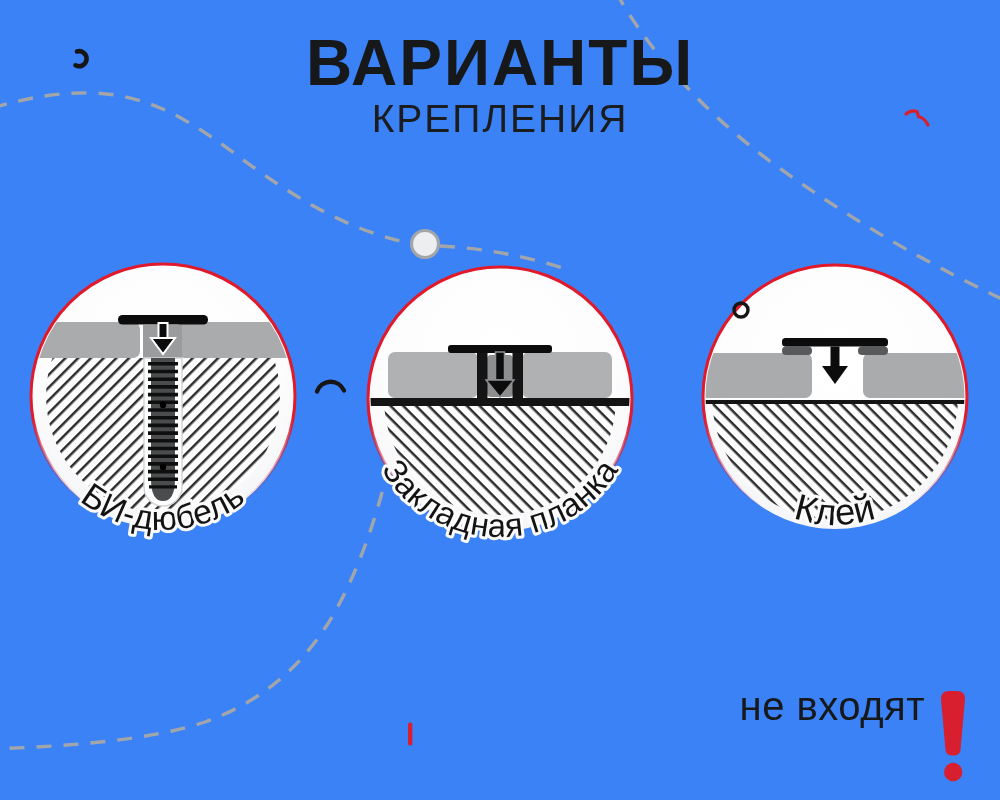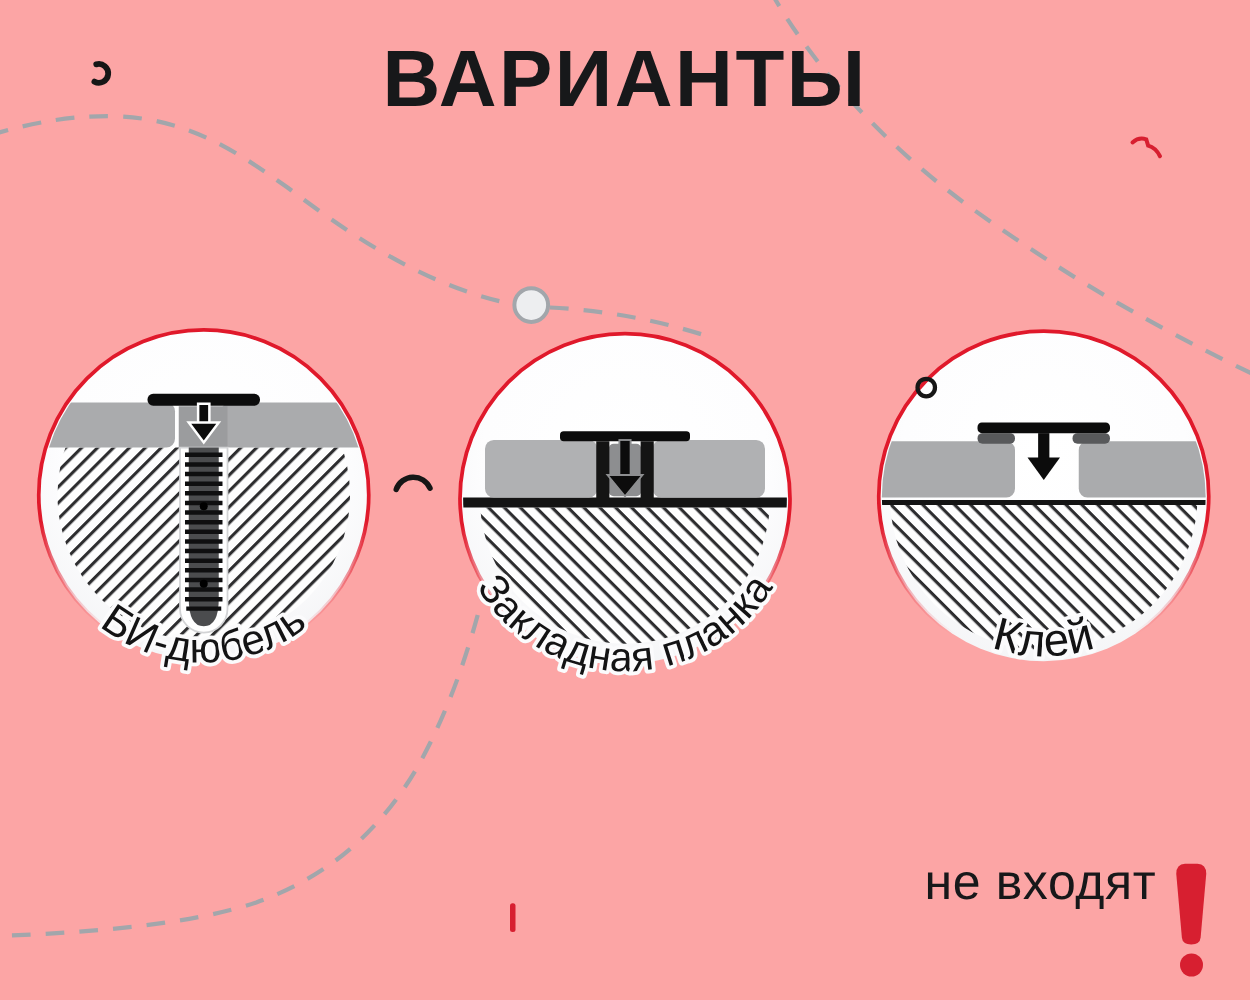--- a/index.html
+++ b/index.html
@@ -1,18 +1,18 @@
 <!DOCTYPE html>
 <html><head>
 <meta charset="utf-8">
 <style>
   html,body{margin:0;padding:0;}
   body{width:1000px;height:800px;overflow:hidden;
        font-family:"Liberation Sans","DejaVu Sans",sans-serif;}
-  .canvas{position:relative;width:1000px;height:800px;background:#fca5a5;}
+  .canvas{position:relative;width:1000px;height:800px;background:#3b82f6;}
 
   .decor{position:absolute;left:0;top:0;z-index:0;}
 
   .title{position:absolute;top:26px;left:0;width:1000px;text-align:center;
          font-size:64px;font-weight:800;letter-spacing:2px;color:#17181a;z-index:2;}
   .subtitle{position:absolute;top:97px;left:0;width:1000px;text-align:center;
          font-size:39px;font-weight:400;letter-spacing:2px;color:#1b1c1e;z-index:2;}
 
   .variant{position:absolute;z-index:1;}
   .variant svg{display:block;}
@@ -74,20 +74,21 @@
       <path d="M 389 466 C 378 510, 362 565, 332 617 C 300 670, 258 703, 205 722 C 150 740, 75 746, -8 749"></path>
     </g>
     <circle cx="425" cy="244" r="13.5" fill="#edeef0" stroke="#a2a6ab" stroke-width="3.2"></circle>
     <path d="M 77 51.5 a 7.5 7.5 0 1 1 -1.5 13.8" fill="none" stroke="#161616" stroke-width="4.6" stroke-linecap="round"></path>
     <path d="M 317 391.5 A 14.5 14.5 0 0 1 344 390.5" fill="none" stroke="#161616" stroke-width="4.4" stroke-linecap="round"></path>
     <path d="M 906 114 q 5 -4.5 11 -2.5 l 1.5 5 q 6 1.5 9.5 8.5" fill="none" stroke="#d71f30" stroke-width="3.2" stroke-linecap="round"></path>
     <rect x="408" y="722.5" width="4.4" height="23" rx="2" fill="#d71f30"></rect>
   </svg>
 
   <div class="title">ВАРИАНТЫ</div>
+  <div class="subtitle">КРЕПЛЕНИЯ</div>
 
   <div class="variant" style="left:18px;top:251px">
     <svg width="290" height="320" viewBox="0 0 290 320">
       <circle cx="145" cy="145" r="132" fill="url(#discG)" stroke="url(#ringG)" stroke-width="3"></circle>
       <g clip-path="url(#clipHatchA)">
         <rect x="8" y="107" width="274" height="165" fill="url(#hatchUp)"></rect>
       </g>
       <g clip-path="url(#clipBig)">
         <rect x="-6" y="71" width="128" height="36" rx="7" fill="#aaabad"></rect>
         <rect x="159" y="71" width="140" height="36" rx="7" fill="#aaabad"></rect>

